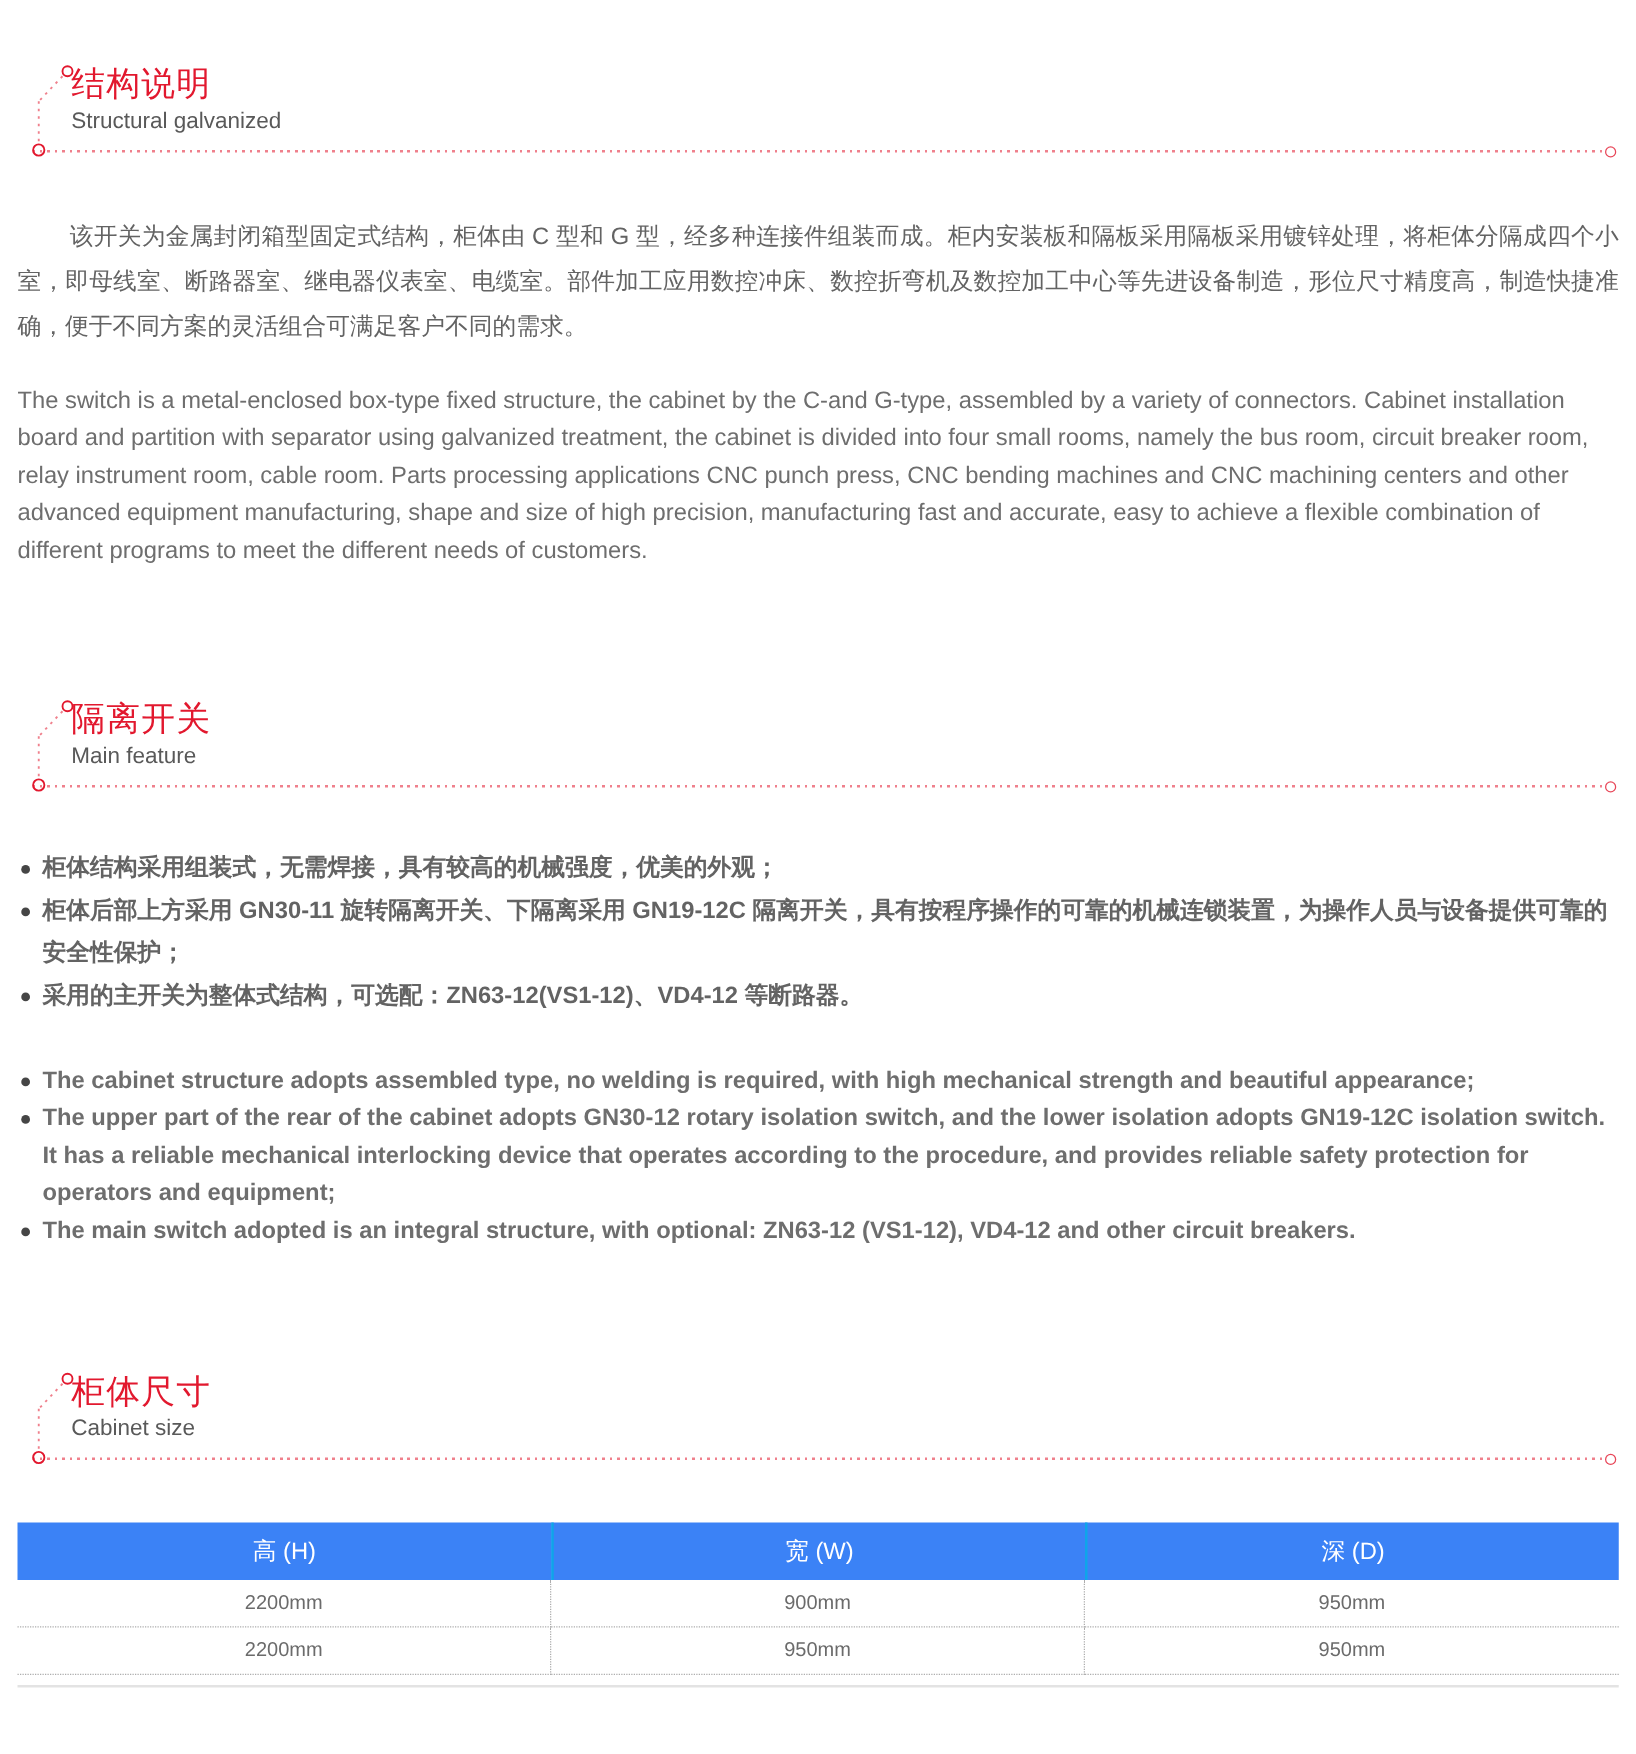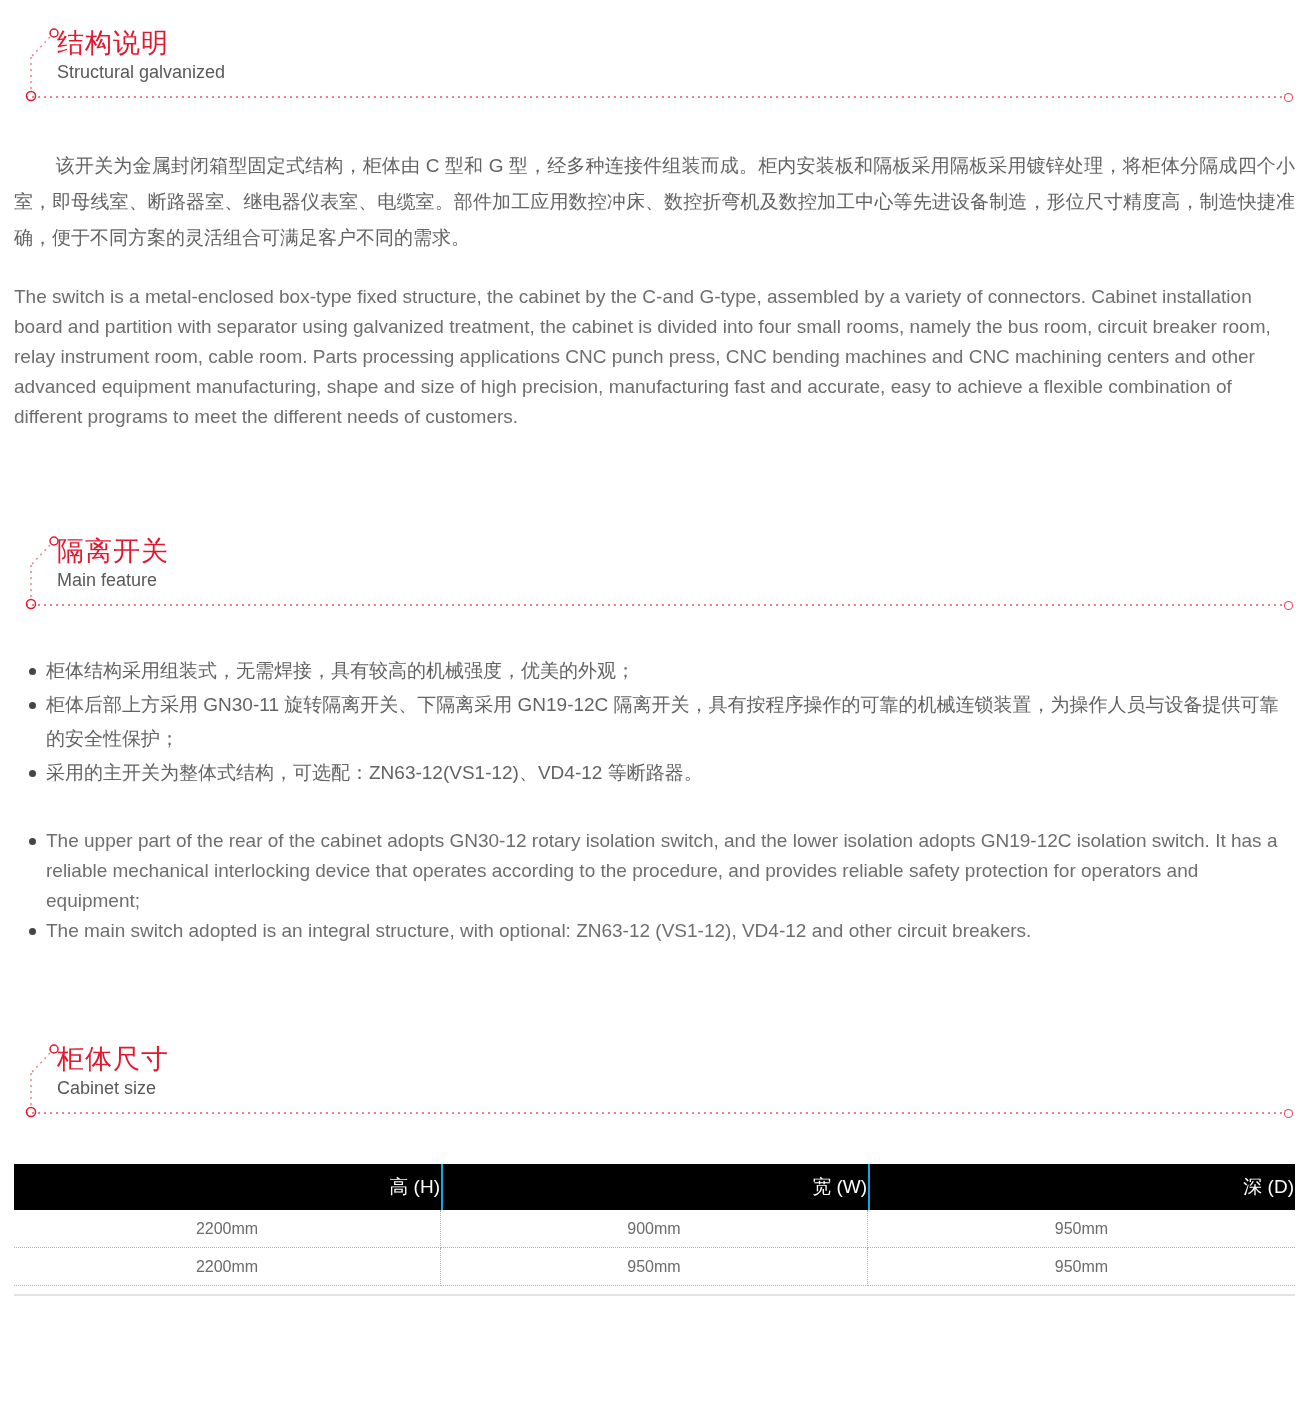--- a/index.html
+++ b/index.html
@@ -36,60 +36,60 @@
   .para-cn {
     margin:46px 0 0 0; font-size:19px; line-height:36px; color:#636363;
     text-indent:2.2em; text-align:justify;
   }
   .para-en {
     margin:26px 0 0 0; font-size:19px; line-height:30px; color:#6e6e6e;
     text-align:left;
   }
 
   
-  .bullets { list-style:none; margin:12px; padding:0; }
+  .bullets { list-style:none; margin:0; padding:0;font-weight:bold; }
   .bullets li { display:flex; align-items:flex-start; }
   .bullets .dot {
     flex:0 0 auto; width:7px; height:7px; border-radius:50%;
     background:#454545; margin:0 10px 0 3px;
   }
   .bullets-cn { margin-top:44px; }
   .bullets-cn li { font-size:19px; line-height:34px; color:#636363; }
   .bullets-cn .dot { margin-top:14px; }
   .bullets-en { margin-top:36px; }
   .bullets-en li { font-size:19px; line-height:30px; color:#6e6e6e; }
   .bullets-en .dot { margin-top:12px; }
   .bullets .bt { flex:1 1 auto; }
 
   
   .size-table {
     width:100%; margin-top:46px; border-collapse:separate; border-spacing:0;
     table-layout:fixed;
   }
   .size-table th {
-    background:#000000; color:#ffffff; font-size:19px; font-weight:400;
-    height:44px; text-align:right; vertical-align:middle;
+    background:#3b82f6; color:#ffffff; font-size:19px; font-weight:400;
+    height:44px; text-align:center; vertical-align:middle;
   }
   .size-table th + th { border-left:2px solid #0ea5e9; }
   .size-table td {
     height:35px; text-align:center; vertical-align:middle;
     font-size:16px; color:#6b6b6b;
     border-bottom:1px dotted #adadad;
   }
   .size-table td:not(:last-child) { border-right:1px dotted #adadad; }
   .table-bottom-rule { height:2px; background:#e3e3e3; margin-top:8px; }
 
   .mt-sec2 { margin-top:96px; }
   .mt-sec3 { margin-top:90px; }
 </style>
 </head>
 <body>
 
 <section>
-  <header class="sec-header" style="margin-top:20px;">
+  <header class="sec-header" style="margin-top:44px;">
     <svg class="hook" width="60" height="82">
       <circle cx="52" cy="13" r="4" fill="#ffffff" stroke="#e2182e" stroke-width="1.5"></circle>
       <line x1="48" y1="17" x2="30" y2="36" stroke="rgba(226,24,46,.55)" stroke-width="1.5" stroke-dasharray="2 4"></line>
       <line x1="29" y1="37" x2="29" y2="70" stroke="rgba(226,24,46,.55)" stroke-width="1.5" stroke-dasharray="2 4"></line>
       <circle cx="29" cy="76" r="4.5" fill="#ffffff" stroke="#e2182e" stroke-width="1.5"></circle>
     </svg>
     <div class="titles">
       <h2>结构说明</h2>
       <div class="sub">Structural galvanized</div>
     </div>
@@ -128,20 +128,24 @@
     </li>
     <li>
       <span class="dot"></span>
       <span class="bt">采用的主开关为整体式结构，可选配：ZN63-12(VS1-12)、VD4-12 等断路器。</span>
     </li>
   </ul>
 
   <ul class="bullets bullets-en">
     <li>
       <span class="dot"></span>
+      <span class="bt">The cabinet structure adopts assembled type, no welding is required, with high mechanical strength and beautiful appearance;</span>
+    </li>
+    <li>
+      <span class="dot"></span>
       <span class="bt">The upper part of the rear of the cabinet adopts GN30-12 rotary isolation switch, and the lower isolation adopts GN19-12C isolation switch. It has a reliable mechanical interlocking device that operates according to the procedure, and provides reliable safety protection for operators and equipment;</span>
     </li>
     <li>
       <span class="dot"></span>
       <span class="bt">The main switch adopted is an integral structure, with optional: ZN63-12 (VS1-12), VD4-12 and other circuit breakers.</span>
     </li>
   </ul>
 </section>
 
 <section>

